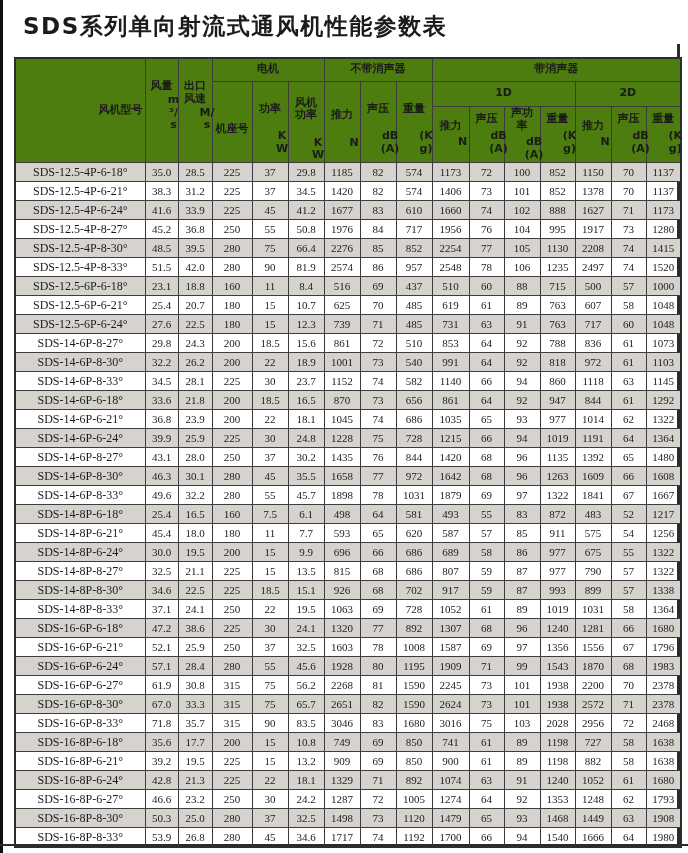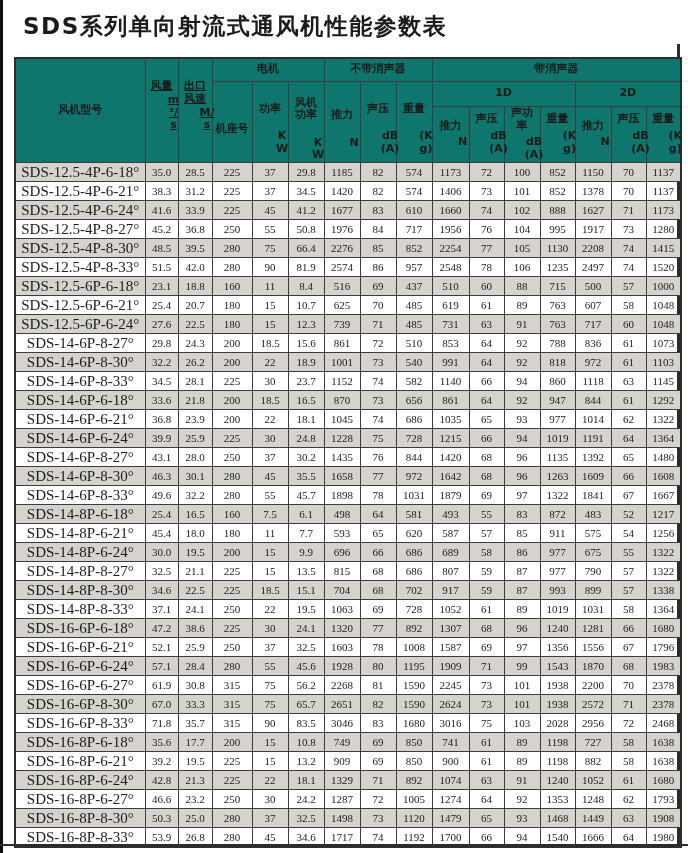--- a/index.html
+++ b/index.html
@@ -24,54 +24,54 @@
   table.perf {
     position: absolute; left: 14px; top: 57px;
     width: 660px;
     border-collapse: collapse;
     table-layout: fixed;
     border: 2px solid #2d2d2d;
   }
   th, td { border: 1px solid #3c3c3c; padding: 0; }
 
   thead th {
-    background: #0f766e;
+    background: #4d7c0f;
     font-weight: bold;
     font-size: 11px;
     vertical-align: middle;
     text-align: center;
     word-break: break-all;
     line-height: 1.15;
   }
   thead tr.r1 { height: 23px; }
   thead tr.r2 { height: 25px; }
   thead tr.r3 { height: 47px; }
 
   .vcell {
     display: flex; flex-direction: column;
     align-items: center; justify-content: center;
     height: 100%; width: 100%;
   }
   .vcell .h-name { display: block; padding: 0 2px; }
   .vcell .h-unit { display: block; font-weight: bold; padding-left: 24px; }
-  .vcell.tall  { justify-content: flex-end; padding-bottom: 9px; gap: 1px; box-sizing: border-box; text-decoration: underline; }
+  .vcell.tall  { justify-content: flex-end; padding-bottom: 9px; gap: 1px; box-sizing: border-box; }
   .vcell.mid   { justify-content: flex-start; padding-top: 15px; gap: 15px; box-sizing: border-box; }
   .vcell.small { gap: 4px; }
-  .vcell.center{ justify-content: center; }
+  .vcell.center{ justify-content: center; align-items: flex-end; }
 
   tbody td {
     height: 18px;
     font-size: 11px;
     text-align: center;
     font-family: "Liberation Serif", serif;
     white-space: nowrap;
     overflow: hidden;
   }
   tbody tr.shade td { background: #d6d3ce; }
-  tbody td.model { font-size: 15px; letter-spacing: 0; }
+  tbody td.model { font-size: 12px; letter-spacing: 0; }
 </style>
 </head>
 <body>
 
 <div class="edge-left"></div>
 <div class="edge-right"></div>
 <div class="edge-bottom"></div>
 
 <div class="title">SDS系列单向射流式通风机性能参数表</div>
 
@@ -598,21 +598,21 @@
         <td>57</td>
         <td>1322</td>
       </tr>
       <tr class="shade">
         <td class="model">SDS-14-8P-8-30°</td>
         <td>34.6</td>
         <td>22.5</td>
         <td>225</td>
         <td>18.5</td>
         <td>15.1</td>
-        <td>704</td>
+        <td>926</td>
         <td>68</td>
         <td>702</td>
         <td>917</td>
         <td>59</td>
         <td>87</td>
         <td>993</td>
         <td>899</td>
         <td>57</td>
         <td>1338</td>
       </tr>

